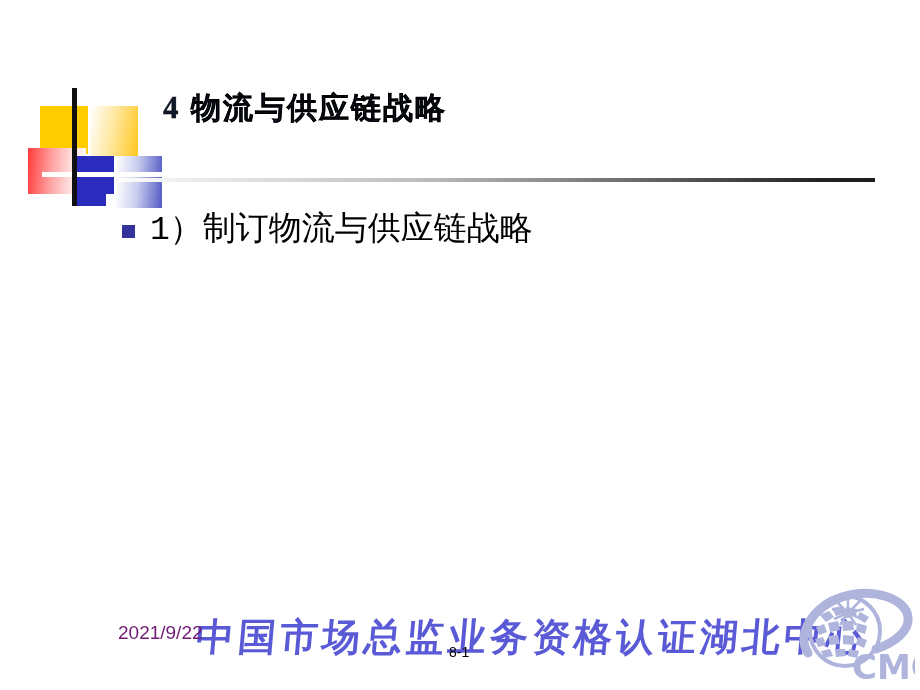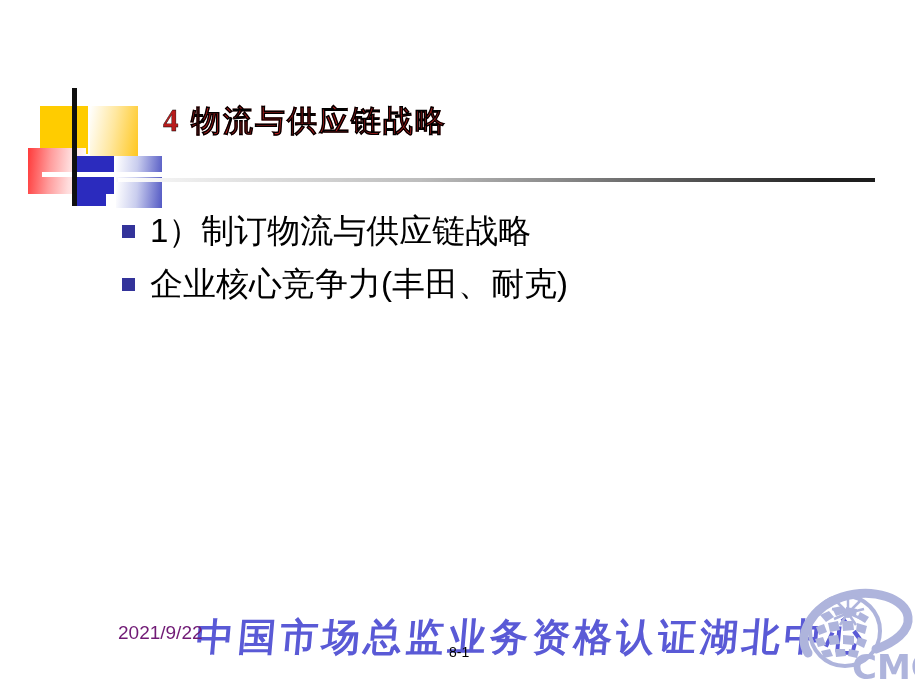--- a/index.html
+++ b/index.html
@@ -86,25 +86,25 @@
   .orn-hslot {
     left: 14px; top: 84px;
     width: 120px; height: 5px;
     background: #ffffff;
   }
 
   
   #title {
     position: absolute;
     left: 163px;
-    top: 101px;
+    top: 88px;
     font-family: "DejaVu Sans", "Liberation Sans", sans-serif;
     font-size: 30px;
     font-weight: bold;
-    color: #b91c1c;
+    color: #0f172a;
     letter-spacing: 2px;
     white-space: nowrap;
     -webkit-text-stroke: 0.4px #000;
   }
   #title .num {
     font-family: "Liberation Serif", serif;
     font-weight: bold;
     font-size: 31px;
     letter-spacing: 0;
   }
@@ -142,21 +142,21 @@
   .bullet-marker {
     flex: 0 0 auto;
     width: 13px;
     height: 13px;
     background: #33339A;
     margin-top: 20px;
     margin-right: 15px;
   }
   .bullet-text {
     flex: 1 1 auto;
-    font-family: Liberation Sans, sans-serif;
+    font-family: Liberation Mono, monospace;
     font-size: 33px;
     line-height: 51px;
     color: #000000;
     letter-spacing: 0px;
   }
 
   
   #footer-date {
     position: absolute;
     left: 118px;
@@ -219,24 +219,20 @@
 
   <div id="divider"></div>
 
   <div id="bullets">
 
     <div class="bullet-row">
       <div class="bullet-marker"></div>
       <div class="bullet-text">1）制订物流与供应链战略</div>
     </div>
 
-    <div class="bullet-row">
-      <div class="bullet-marker"></div>
-      <div class="bullet-text">企业核心竞争力(丰田、耐克)</div>
-    </div>
 
 
 
   </div>
 
   <div id="watermark">中国市场总监业务资格认证湖北中心</div>
 
   <div id="footer-date">2021/9/22</div>
 
   <div id="footer-page">8-1</div>

